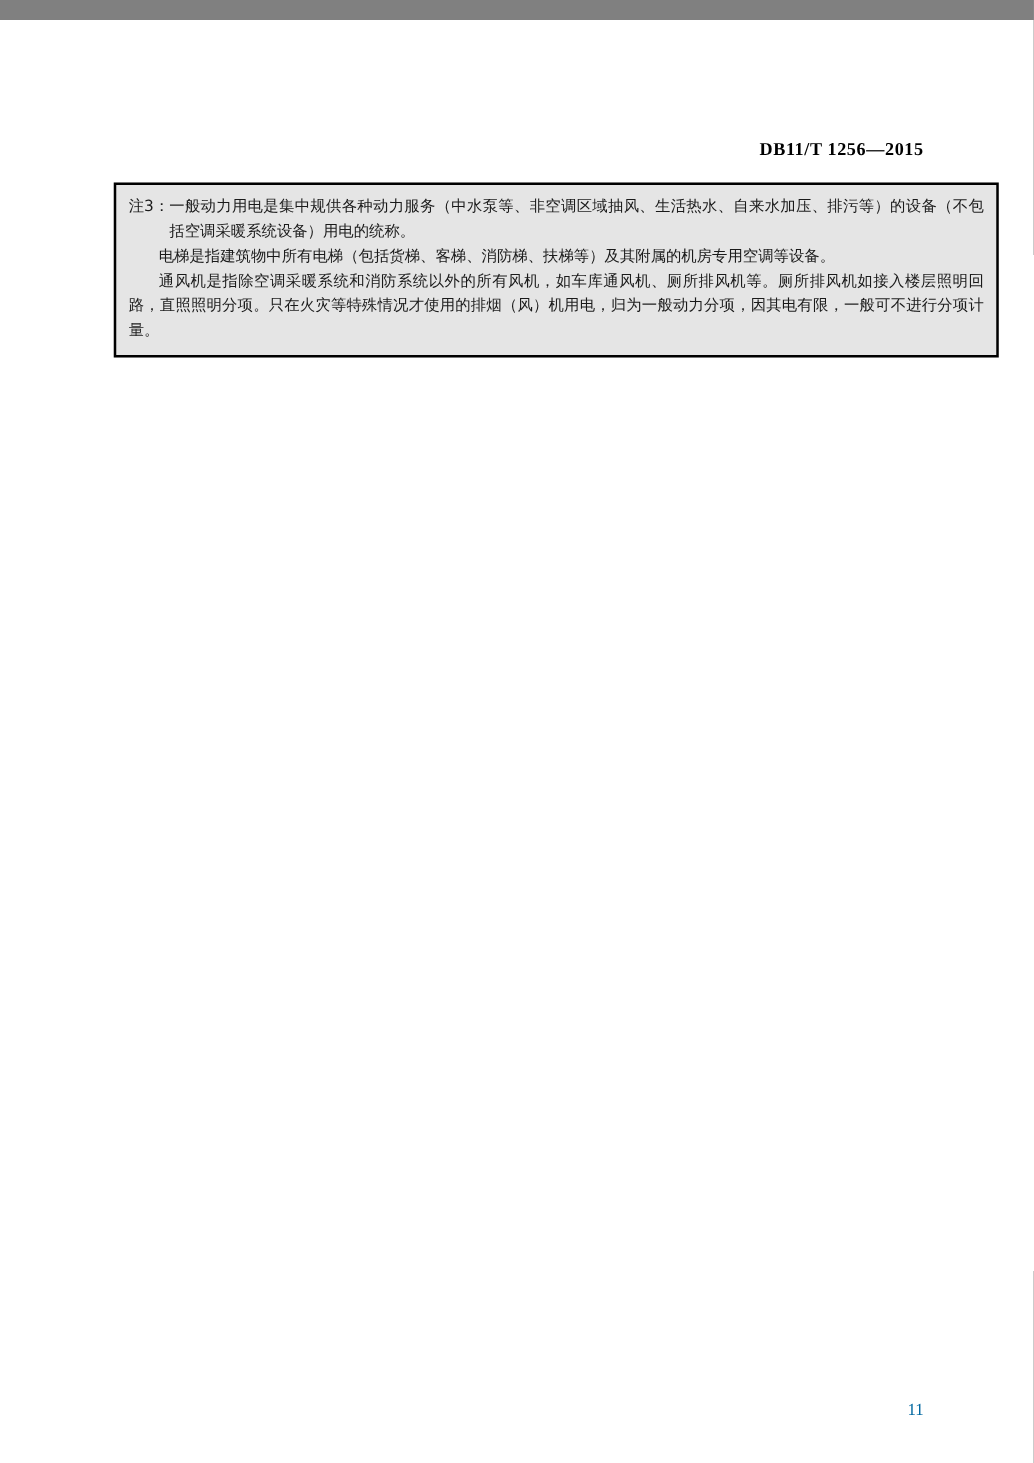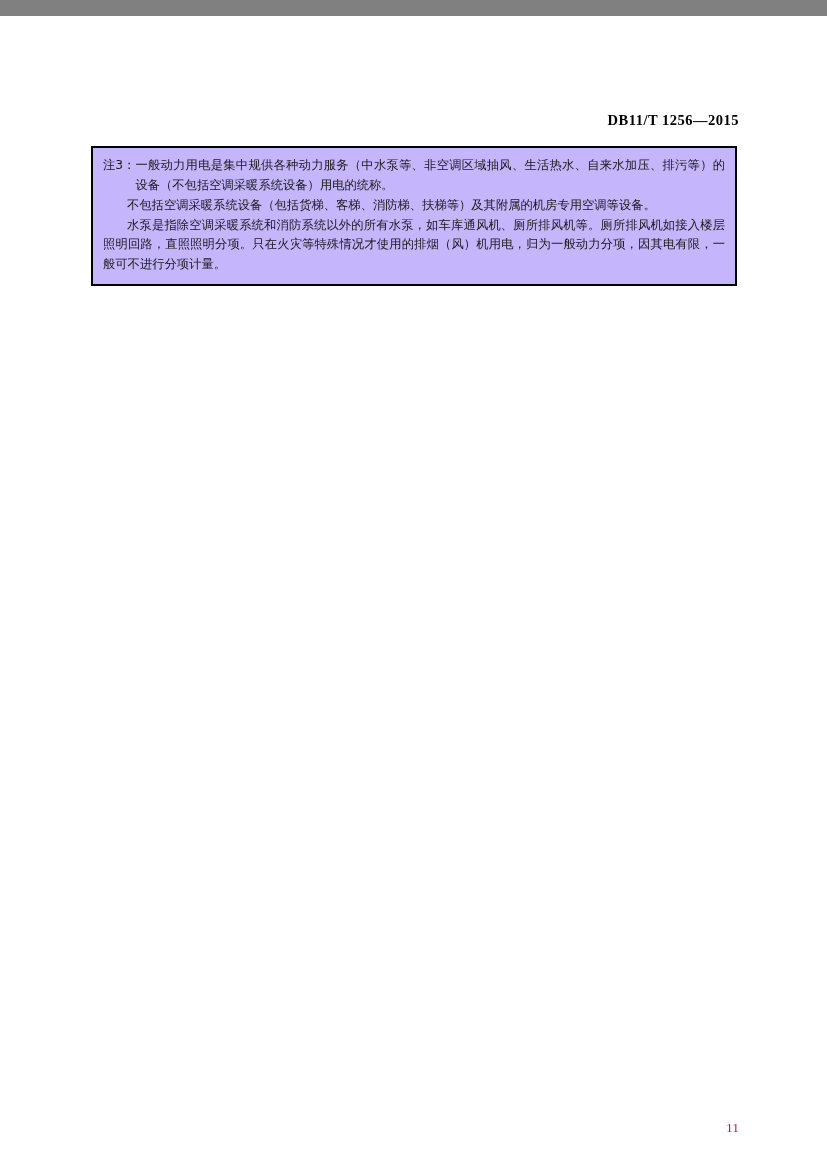--- a/index.html
+++ b/index.html
@@ -31,25 +31,25 @@
     letter-spacing: 0.5px;
     color: #000;
     white-space: nowrap;
   }
 
   
   .note-box {
     position: absolute;
     left: 91px;
     top: 130px;
-    width: 646px;
+    width: 708px;
     border: 2px solid #000;
     box-sizing: border-box;
     padding: 8px 10px 10px 10px;
-    background: #c4b5fd;
+    background: #e5e5e5;
   }
 
   .note-item {
     display: flex;
     align-items: flex-start;
     margin-bottom: 1px;
   }
   .note-label {
     flex: 0 0 auto;
     font-family: "DejaVu Sans", "Liberation Sans", sans-serif;
@@ -79,38 +79,38 @@
     margin: 0;
   }
 
   
   .page-number {
     position: absolute;
     right: 88px;
     top: 1104px;
     font-family: "Liberation Serif", "DejaVu Serif", serif;
     font-size: 13.5px;
-    color: #be185d;
+    color: #0369a1;
   }
 </style>
 </head>
 <body>
 
 <div class="page">
 
   <div class="header">DB11/T 1256—2015</div>
 
   <div class="note-box">
 
     <div class="note-item">
       <span class="note-label">注3：</span>
       <span class="note-body"><span class="bold">一般动力用电</span><span>是集中规供各种动力服务（中水泵等、非空调区域抽风、生活热水、自来水加压、排污等）的设备（不包括空调采暖系统设备）用电的统称。</span></span>
     </div>
 
-    <p class="para">不包括空调采暖系统设备（包括货梯、客梯、消防梯、扶梯等）及其附属的机房专用空调等设备。</p>
-    <p class="para">水泵是指除空调采暖系统和消防系统以外的所有水泵，如车库通风机、厕所排风机等。厕所排风机如接入楼层照明回路，直照照明分项。只在火灾等特殊情况才使用的排烟（风）机用电，归为一般动力分项，因其电有限，一般可不进行分项计量。</p>
+    <p class="para">电梯是指建筑物中所有电梯（包括货梯、客梯、消防梯、扶梯等）及其附属的机房专用空调等设备。</p>
+    <p class="para">通风机是指除空调采暖系统和消防系统以外的所有风机，如车库通风机、厕所排风机等。厕所排风机如接入楼层照明回路，直照照明分项。只在火灾等特殊情况才使用的排烟（风）机用电，归为一般动力分项，因其电有限，一般可不进行分项计量。</p>
 
 
   </div>
 
   <div class="page-number">11</div>
 
 </div>
 
 </body></html>

